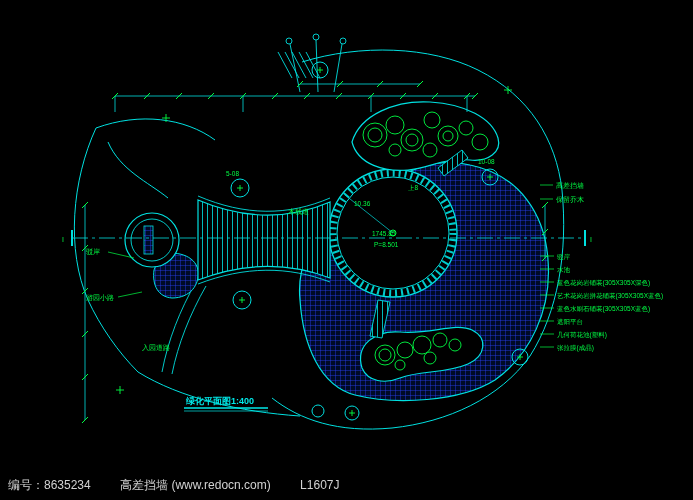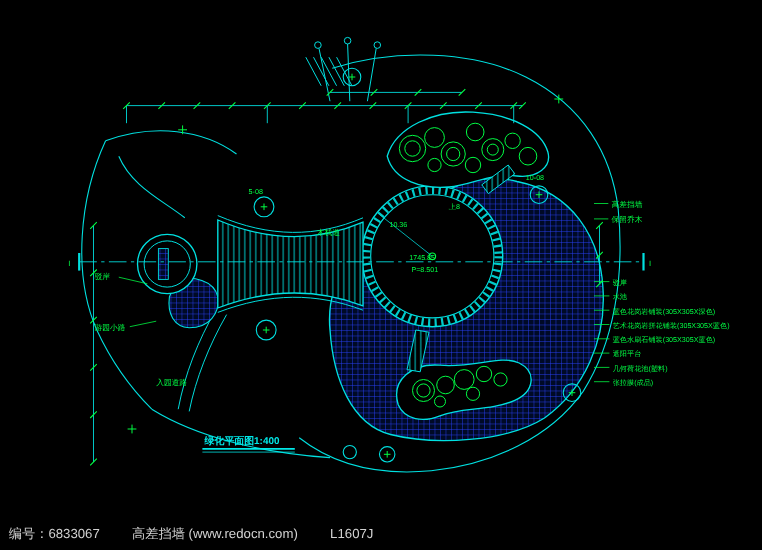--- a/index.html
+++ b/index.html
@@ -192,18 +192,18 @@
   </g>
 
   <g>
     <text x="186" y="404" class="ttl">绿化平面图1:400</text>
     <line x1="184" y1="408" x2="268" y2="408" stroke="#00e8e8" stroke-width="1.6"></line>
     <line x1="184" y1="411" x2="268" y2="411" stroke="#00e8e8" stroke-width="0.7"></line>
   </g>
 </svg>
 
 <div id="footer">
-  <span>编号：6833067</span>
+  <span>编号：8635234</span>
   <span>高差挡墙 (www.redocn.com)</span>
   <span>L1607J</span>
 </div>
 
 </div>
 
 </body></html>

